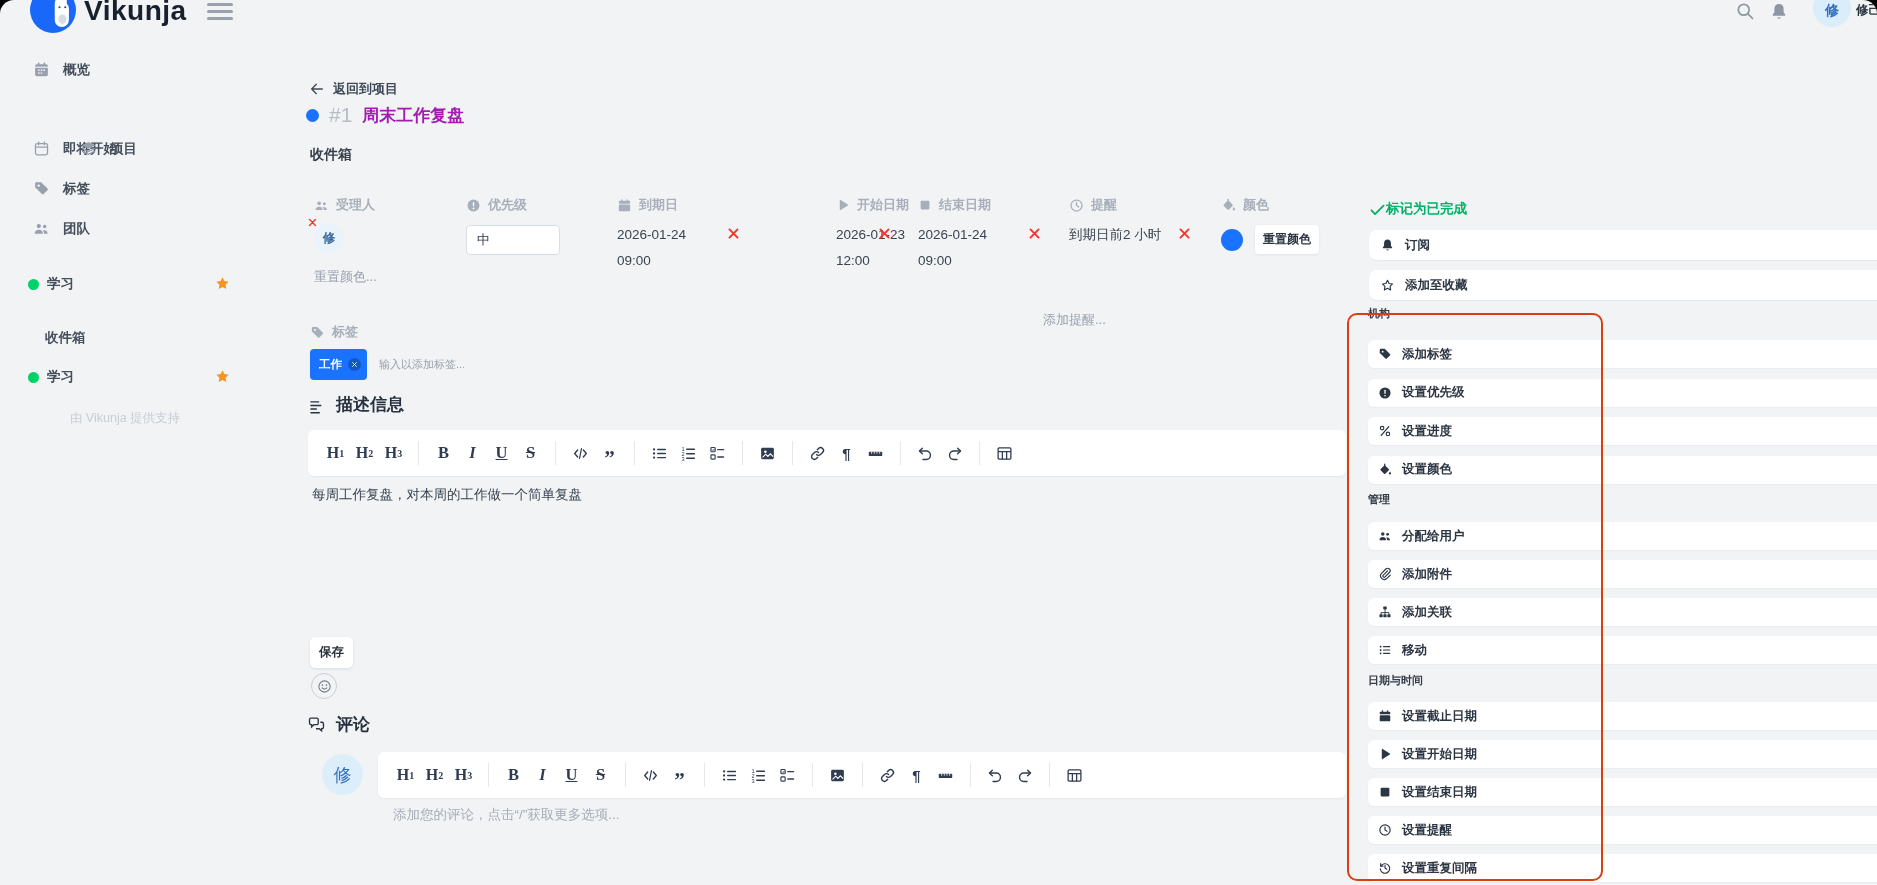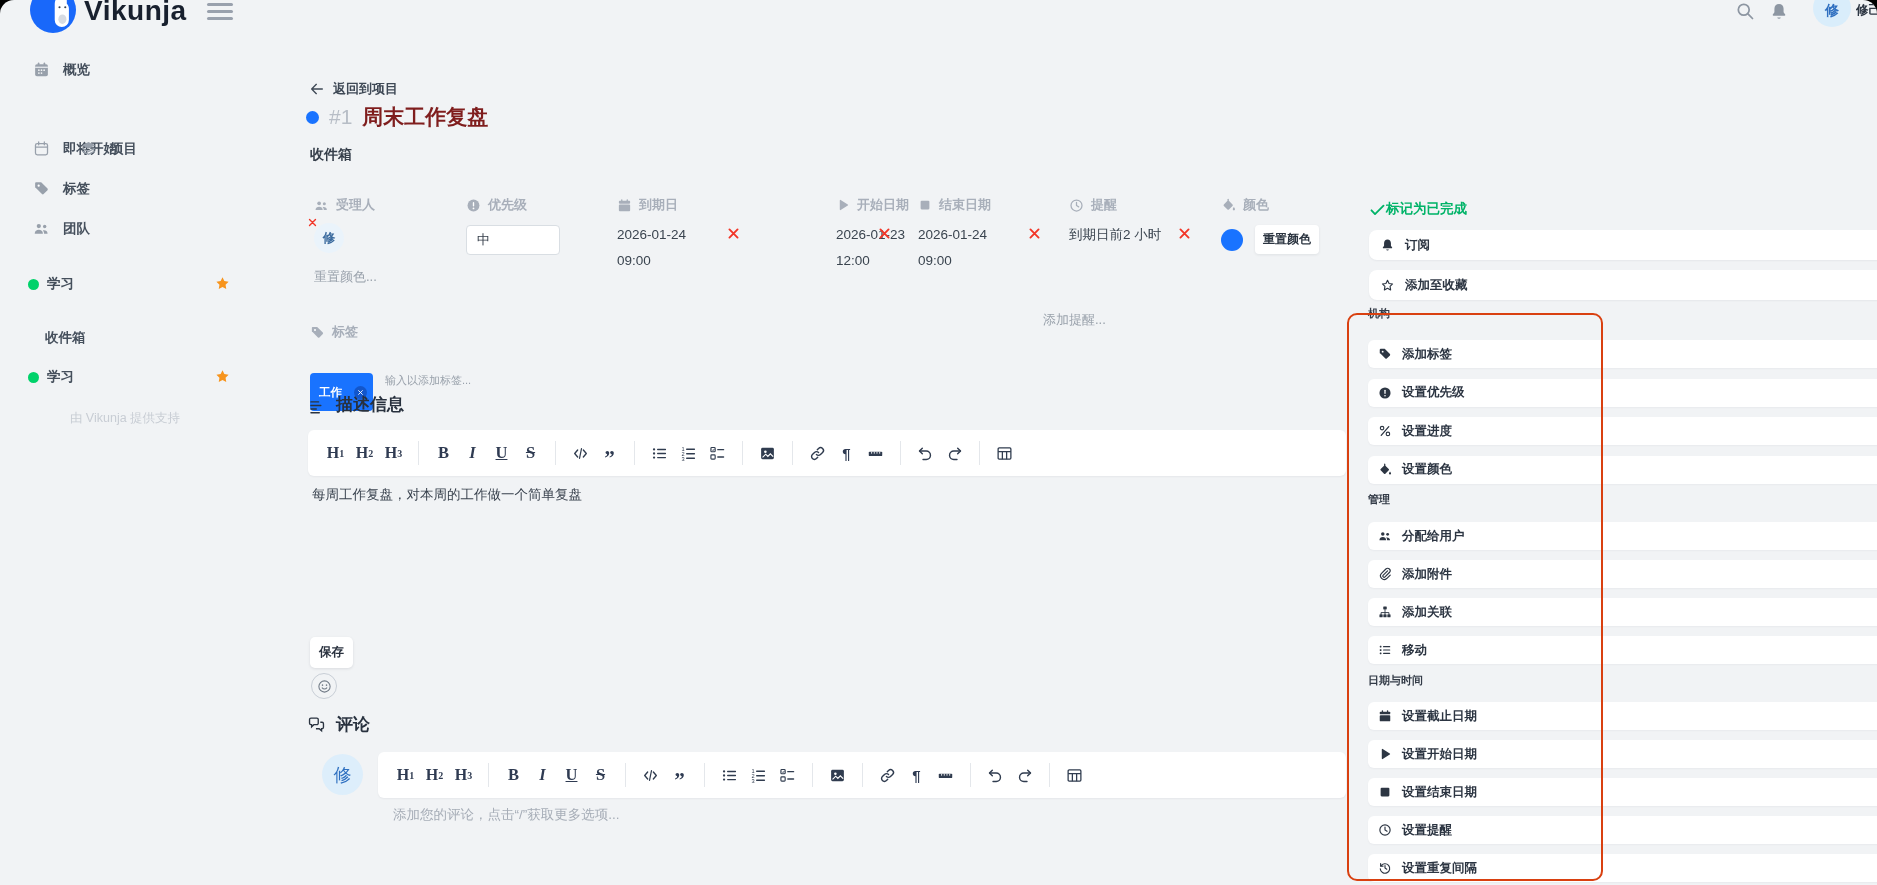--- a/index.html
+++ b/index.html
@@ -29,21 +29,21 @@
   .plb{font-size:13.5px;font-weight:600;color:#454f5c;}
   .pstar{position:absolute;left:214px;top:1px;color:#f7941d;}
   .sfoot{position:absolute;left:0;top:410px;width:250px;text-align:center;color:#c8cdd4;font-size:12.5px;}
 
   
   .back{position:absolute;left:309px;top:80px;display:flex;align-items:center;gap:8px;color:#3f4956;
         font-size:13px;font-weight:600;cursor:pointer;}
   .titlerow{position:absolute;left:306px;top:103px;display:flex;align-items:center;gap:10px;}
   .tdot{width:13px;height:13px;border-radius:50%;}
   .tid{font-size:21px;font-weight:500;color:#b7bdc6;}
-  .ttl{font-size:21px;font-weight:600;color:#7f1d1d;}
+  .ttl{font-size:17px;font-weight:600;color:#a21caf;}
   .projlink{position:absolute;left:310px;top:146px;font-size:14px;font-weight:600;color:#353e4a;cursor:pointer;}
 
   
   .acol{position:absolute;top:196px;}
   .alabel{display:flex;align-items:center;gap:7px;color:#a8afba;font-size:13px;font-weight:600;}
   .avwrap{position:relative;margin-top:9px;width:30px;height:30px;}
   .aavatar{width:30px;height:30px;border-radius:50%;background:#eaf3fb;color:#3a6a9e;font-size:12.5px;font-weight:600;
            display:flex;align-items:center;justify-content:center;}
   .abadge{position:absolute;left:-7px;top:-6px;color:#f23527;}
   .prisel{margin-top:11px;width:94px;height:30px;background:#fff;border:1px solid #d9dee3;border-radius:4px;
@@ -52,22 +52,22 @@
   .remv{width:112px;}
   .xdel{position:absolute;color:#f23527;cursor:pointer;}
   .ph{position:absolute;color:#99a1ab;font-size:13px;cursor:text;}
   .colorrow{margin-top:11px;display:flex;align-items:center;gap:12px;}
   .cdot{width:22px;height:22px;border-radius:50%;}
   .resetbtn{background:#fff;border-radius:4px;padding:6px 8px;font-size:12px;font-weight:700;color:#2b3440;
             box-shadow:0 1px 3px rgba(16,24,40,.08);cursor:pointer;}
 
   
   .chiprow{position:absolute;left:310px;top:349px;display:flex;align-items:center;gap:12px;}
-  .chip{display:inline-flex;align-items:center;gap:12px;height:38px;border-radius:4px;padding:0 6px 0 9px;
-        color:#fff;font-size:11.5px;font-weight:600;cursor:pointer;margin-top:24px;}
+  .chip{display:inline-flex;align-items:center;gap:6px;height:31px;border-radius:4px;padding:0 6px 0 9px;
+        color:#fff;font-size:11.5px;font-weight:600;cursor:pointer;}
   .chipx{width:13px;height:13px;border-radius:50%;background:rgba(10,50,140,.45);display:inline-flex;
          align-items:center;justify-content:center;color:#fff;cursor:pointer;}
 
   
   .shead{position:absolute;display:flex;align-items:center;gap:10px;font-size:17px;font-weight:600;color:#28313e;}
   .shead .hic{color:#2a3340;display:inline-flex;}
 
   
   .tbar{position:absolute;height:46px;background:#fff;border-radius:6px;box-shadow:0 1px 2px rgba(16,24,40,.05);
         display:flex;align-items:center;padding:0 18px;box-sizing:border-box;gap:10px;}

